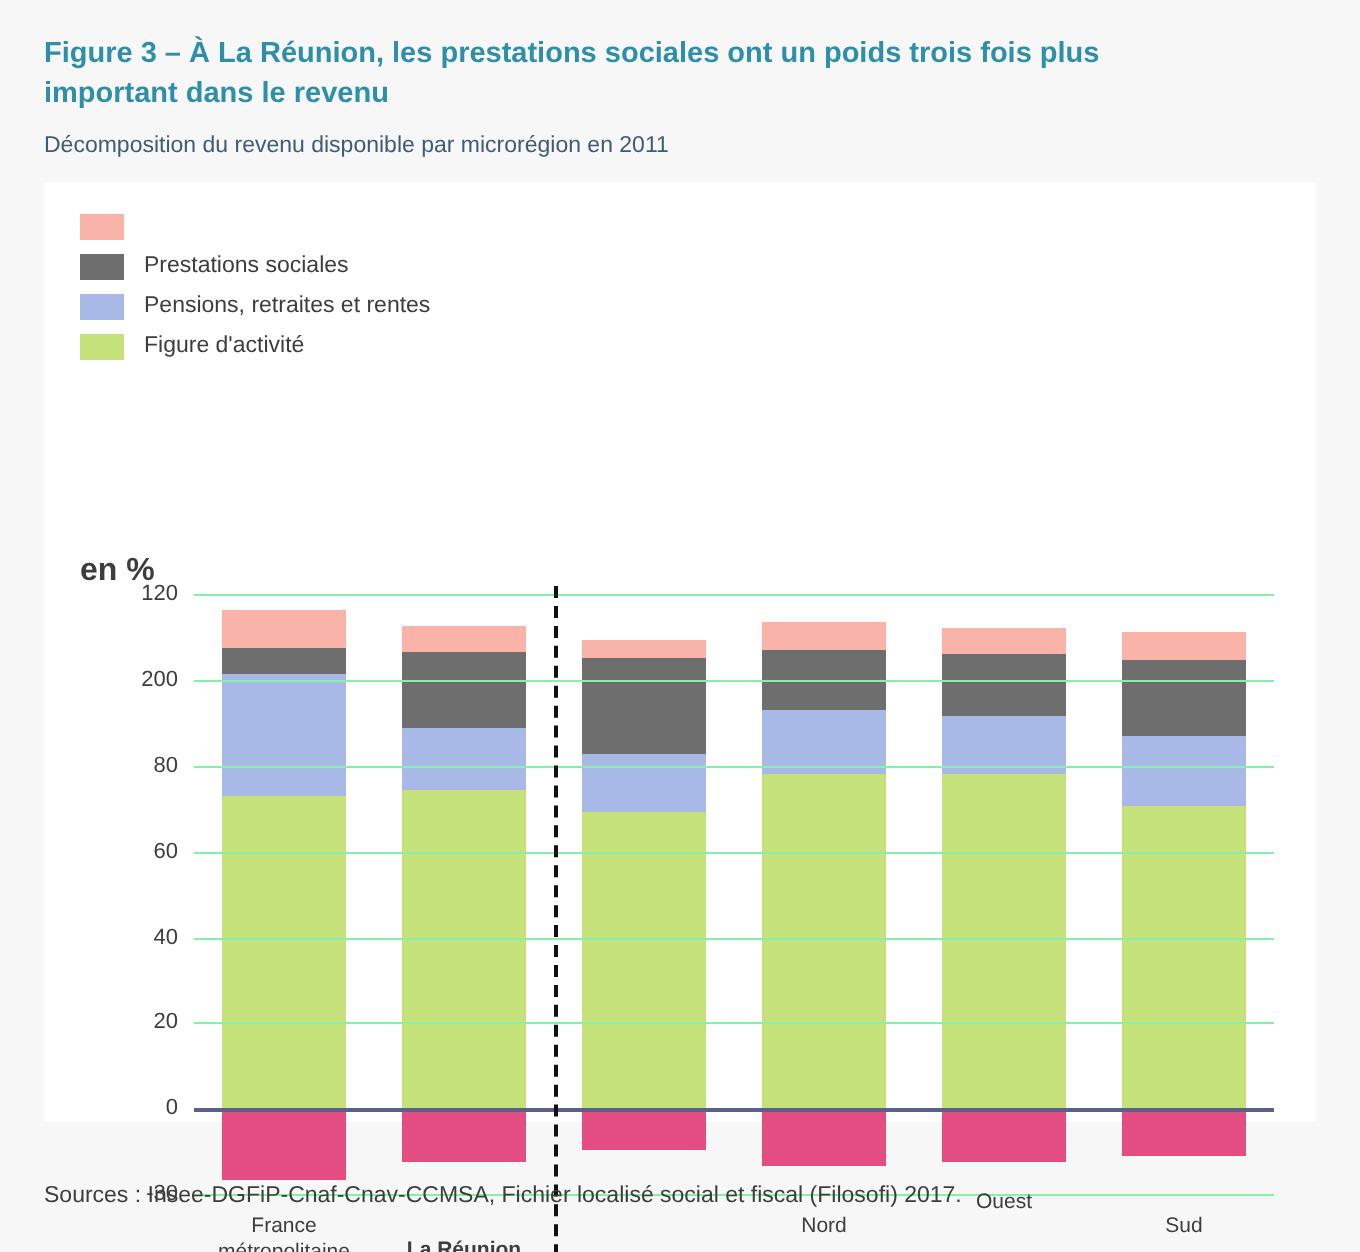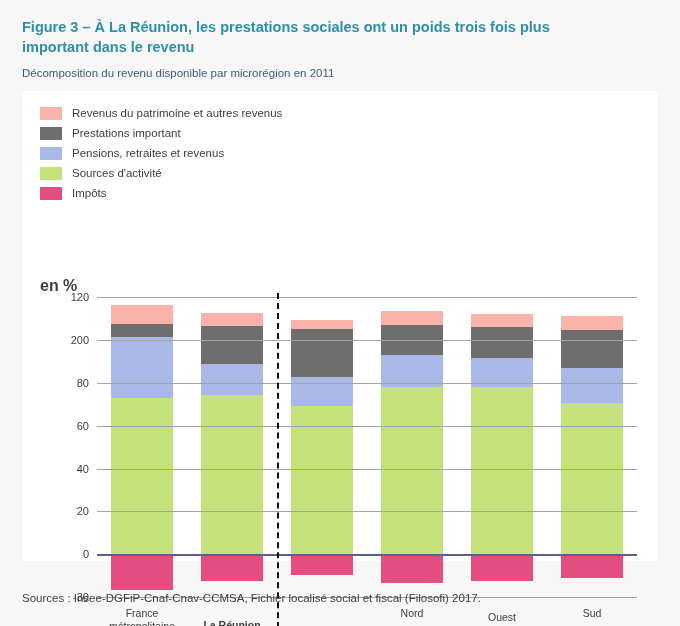--- a/index.html
+++ b/index.html
@@ -77,21 +77,21 @@
     left: 75px;
     top: 206px;
     width: 540px;
     height: 300px;
   }
   .gridline {
     position: absolute;
     left: 0;
     width: 100%;
     height: 1px;
-    background: #a3a3a3;
+    background: #86efac;
   }
   .gridline.zero {
     background: #5b5f8a;
     height: 1.5px;
   }
   .ytick {
     position: absolute;
     right: 100%;
     margin-right: 8px;
     transform: translateY(-50%);
@@ -144,37 +144,32 @@
 <div class="page">
 
   <div class="fig-title">Figure 3 – À La Réunion, les prestations sociales ont un poids trois fois plus important dans le revenu</div>
   <div class="fig-subtitle">Décomposition du revenu disponible par microrégion en 2011</div>
 
   <div class="chart-card">
 
     <div class="legend" id="legend">
         <div class="legend-row">
           <span class="legend-swatch" style="background: rgb(249, 179, 168);"></span>
-          <span class="legend-label">Revenus du patrimoine et autres revenus</span>
         </div>
         <div class="legend-row">
           <span class="legend-swatch" style="background: rgb(110, 110, 110);"></span>
-          <span class="legend-label">Prestations important</span>
+          <span class="legend-label">Prestations sociales</span>
         </div>
         <div class="legend-row">
           <span class="legend-swatch" style="background: rgb(168, 185, 232);"></span>
-          <span class="legend-label">Pensions, retraites et revenus</span>
+          <span class="legend-label">Pensions, retraites et rentes</span>
         </div>
         <div class="legend-row">
           <span class="legend-swatch" style="background: rgb(197, 225, 122);"></span>
-          <span class="legend-label">Sources d'activité</span>
-        </div>
-        <div class="legend-row">
-          <span class="legend-swatch" style="background: rgb(227, 77, 130);"></span>
-          <span class="legend-label">Impôts</span>
+          <span class="legend-label">Figure d'activité</span>
         </div>
       </div>
 
     <div class="axis-unit">en %</div>
 
     <div class="plot" id="plot">
       <div class="bars" id="bars">
           <div class="bar-group" style="left: 14px; width: 62px;">
             <div class="seg" style="top: 100.714px; height: 156.429px; background: rgb(197, 225, 122);"></div>
             <div class="seg" style="top: 39.6429px; height: 61.0714px; background: rgb(168, 185, 232);"></div>
@@ -248,21 +243,21 @@
         </div>
         <div class="xlabel bold" style="left: 90px; width: 90px; top: 310px;">
           <div>La Réunion</div>
         </div>
         <div class="xlabel" style="left: 180px; width: 90px; top: 328px;">
           <div>Est</div>
         </div>
         <div class="xlabel" style="left: 270px; width: 90px; top: 310px;">
           <div>Nord</div>
         </div>
-        <div class="xlabel" style="left: 360px; width: 90px; top: 314px;">
+        <div class="xlabel" style="left: 360px; width: 90px; top: 298px;">
           <div>Ouest</div>
         </div>
         <div class="xlabel" style="left: 450px; width: 90px; top: 310px;">
           <div>Sud</div>
         </div>
         <div class="divider" style="left: 180px; height: 375px;"></div>
       </div>
 
   </div>
 

